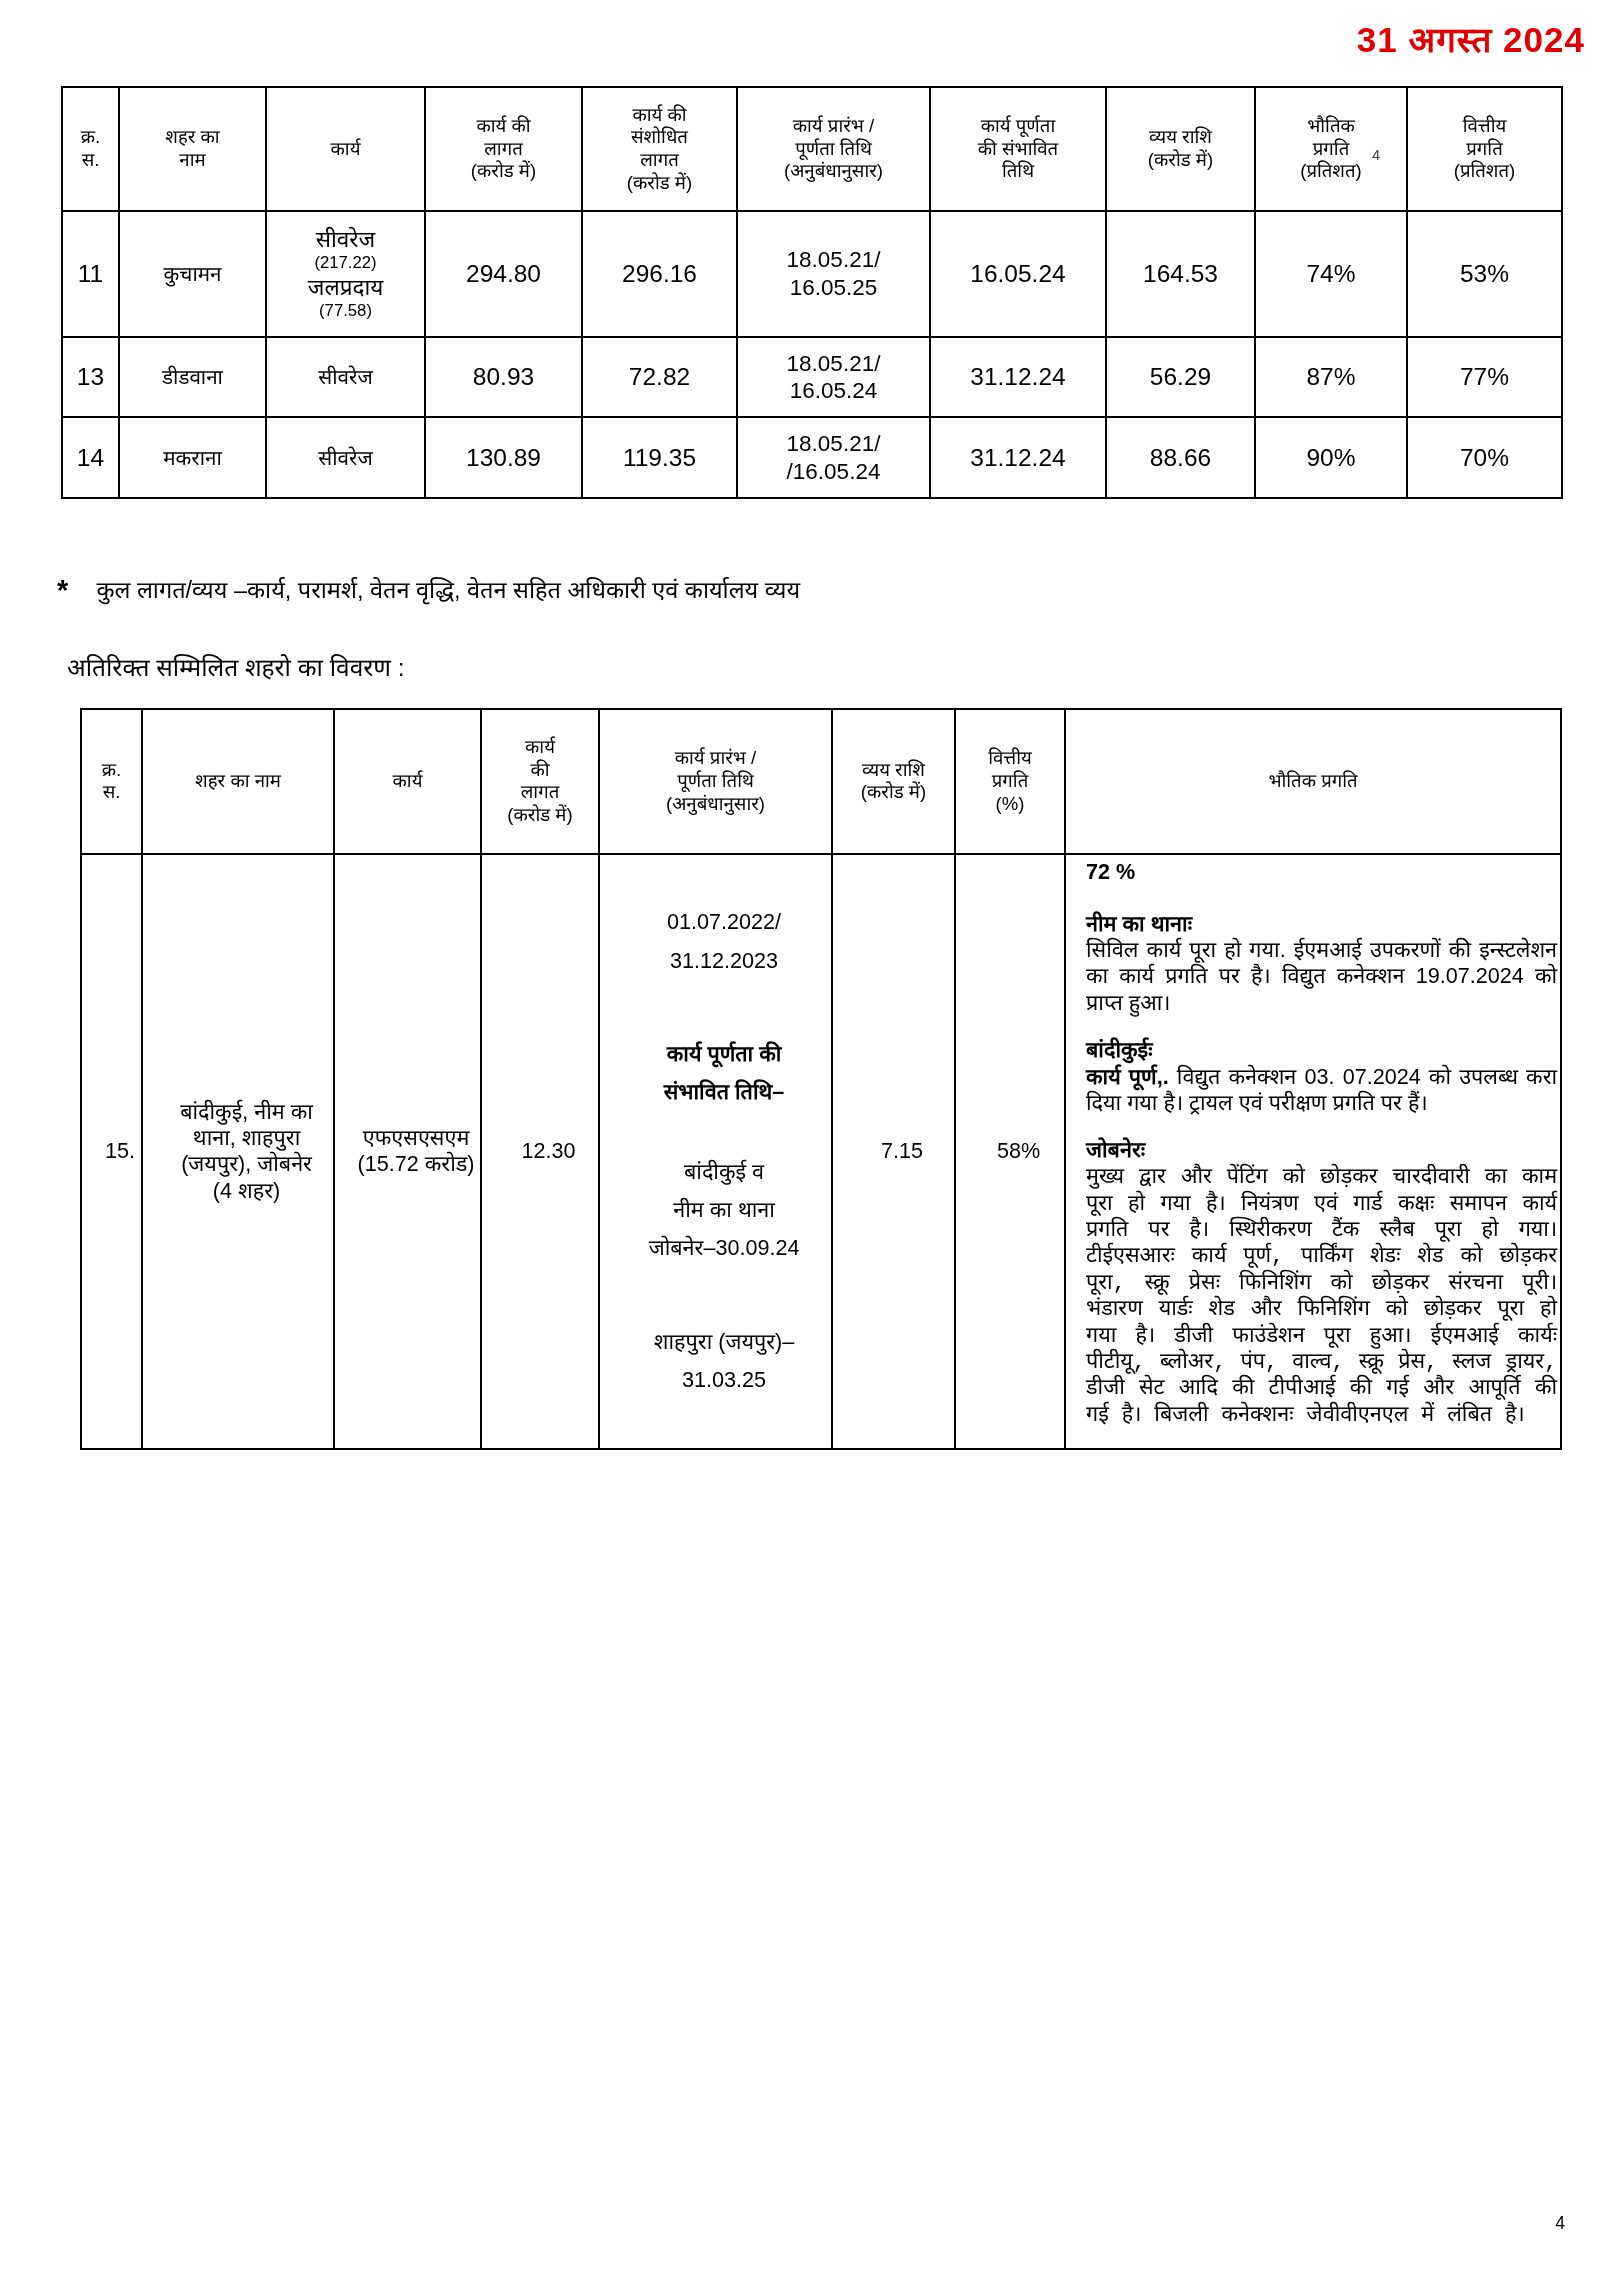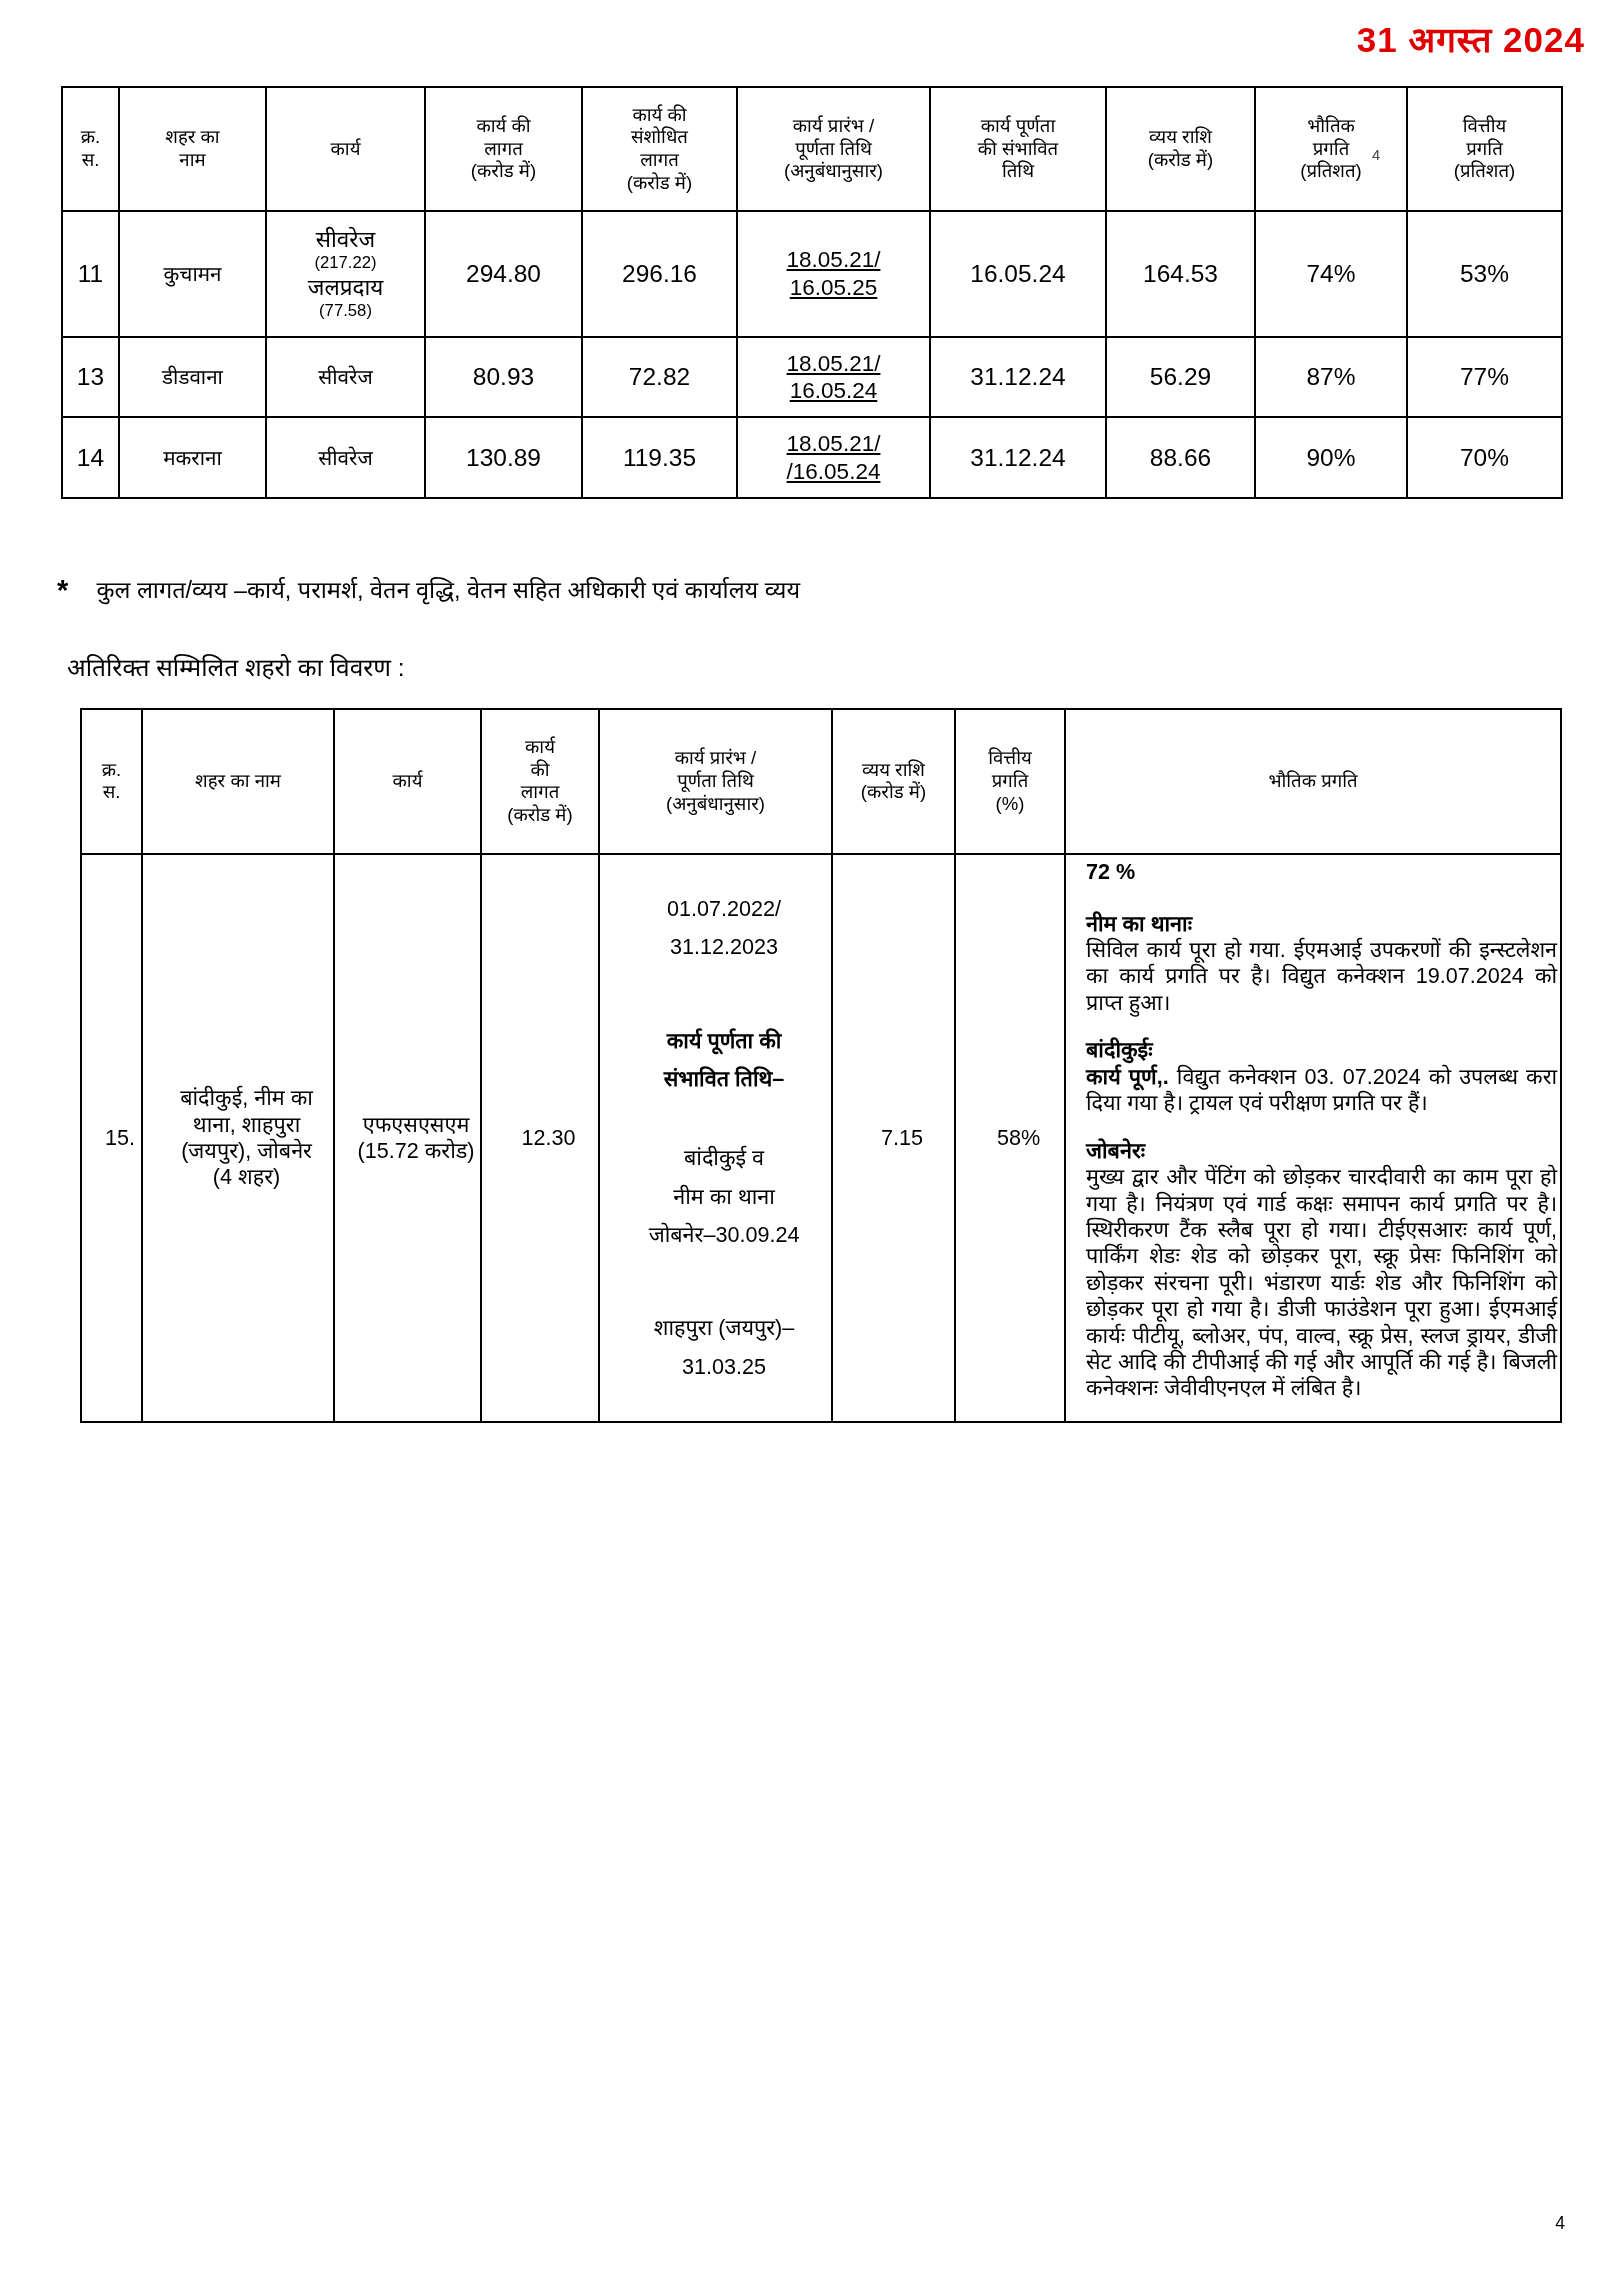--- a/index.html
+++ b/index.html
@@ -85,21 +85,20 @@
   .work-cell {
     font-size: 18.6px;
     line-height: 1.5;
   }
   .work-cell .sub { font-size: 16.7px; }
   .row-tall td { height: 116px; }
   .row-std td { height: 71px; }
   .date-two {
     font-size: 20.6px;
     line-height: 1.18;
-    text-decoration: underline;
   }
 
   
   .sup-mark {
     position: absolute;
     left: 1311px;
     top: 61px;
     font-size: 14.7px;
     color: #444;
   }
@@ -181,21 +180,21 @@
     line-height: 1.42;
     padding: 9.8px 9.8px 9.8px 7.8px;
   }
   .phys-pct {
     text-align: center;
     font-weight: bold;
     font-size: 21.6px;
     margin-bottom: 25.5px;
   }
   .phys-sec { margin-bottom: 21.6px; }
-  .phys-sec:last-child { margin-bottom: 16px; }
+  .phys-sec:last-child { margin-bottom: 16px; font-family: Liberation Mono, monospace; }
   .phys-head {
     font-weight: bold;
     text-align: center;
     text-align-last: left;
   }
   .phys-body {
     text-align: justify;
     text-align-last: left;
   }
   .phys-body b { font-weight: bold; }

